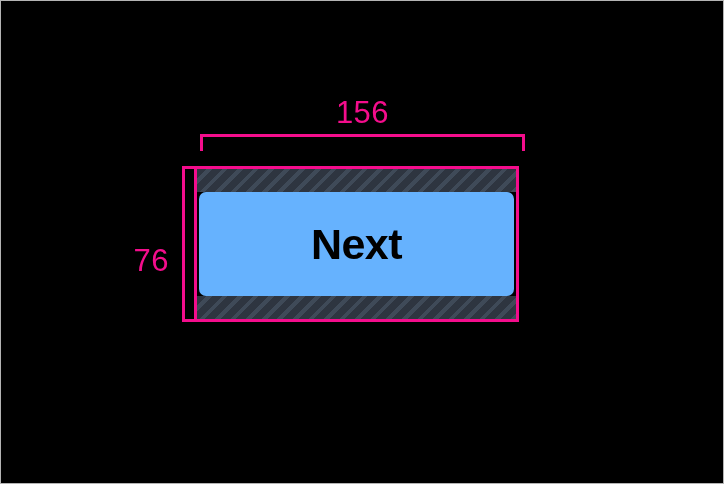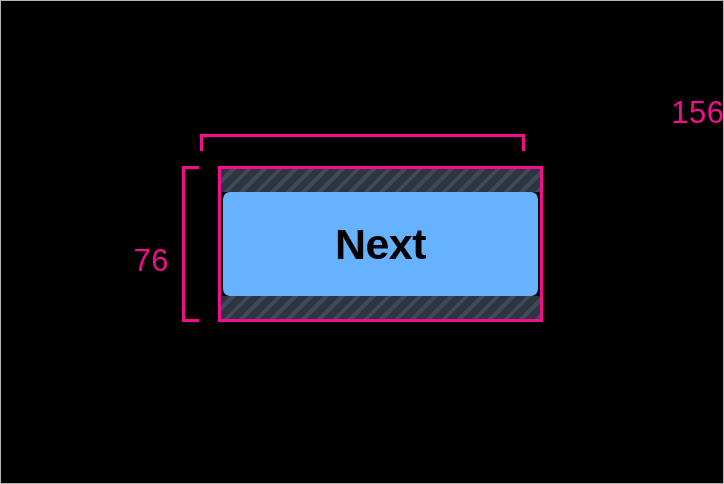--- a/index.html
+++ b/index.html
@@ -33,21 +33,21 @@
     font-weight: 400;
     line-height: 1;
     letter-spacing: 0.5px;
     white-space: nowrap;
   }
 
   .dim-label-width {
     left: 0;
     top: 96px;
     width: 724px;
-    text-align: right;
+    text-align: center;
     
     transform: translateX(-0.5px);
   }
 
   .dim-label-height {
     left: 118px;
     top: 244px;
     text-align: right;
     width: 50px;
   }
@@ -74,21 +74,21 @@
     height: 156px;
     border-top: 3px solid #f40d8c;
     border-bottom: 3px solid #f40d8c;
     border-left: 3px solid #f40d8c;
     box-sizing: border-box;
   }
 
   
   .measured-box {
     position: absolute;
-    left: 217px;
+    left: 193px;
     top: 165px;
     width: 325px;
     height: 156px;
     box-sizing: border-box;
     border: 3px solid #f40d8c;
     background: #000000;
     display: flex;
     flex-direction: column;
   }
 

